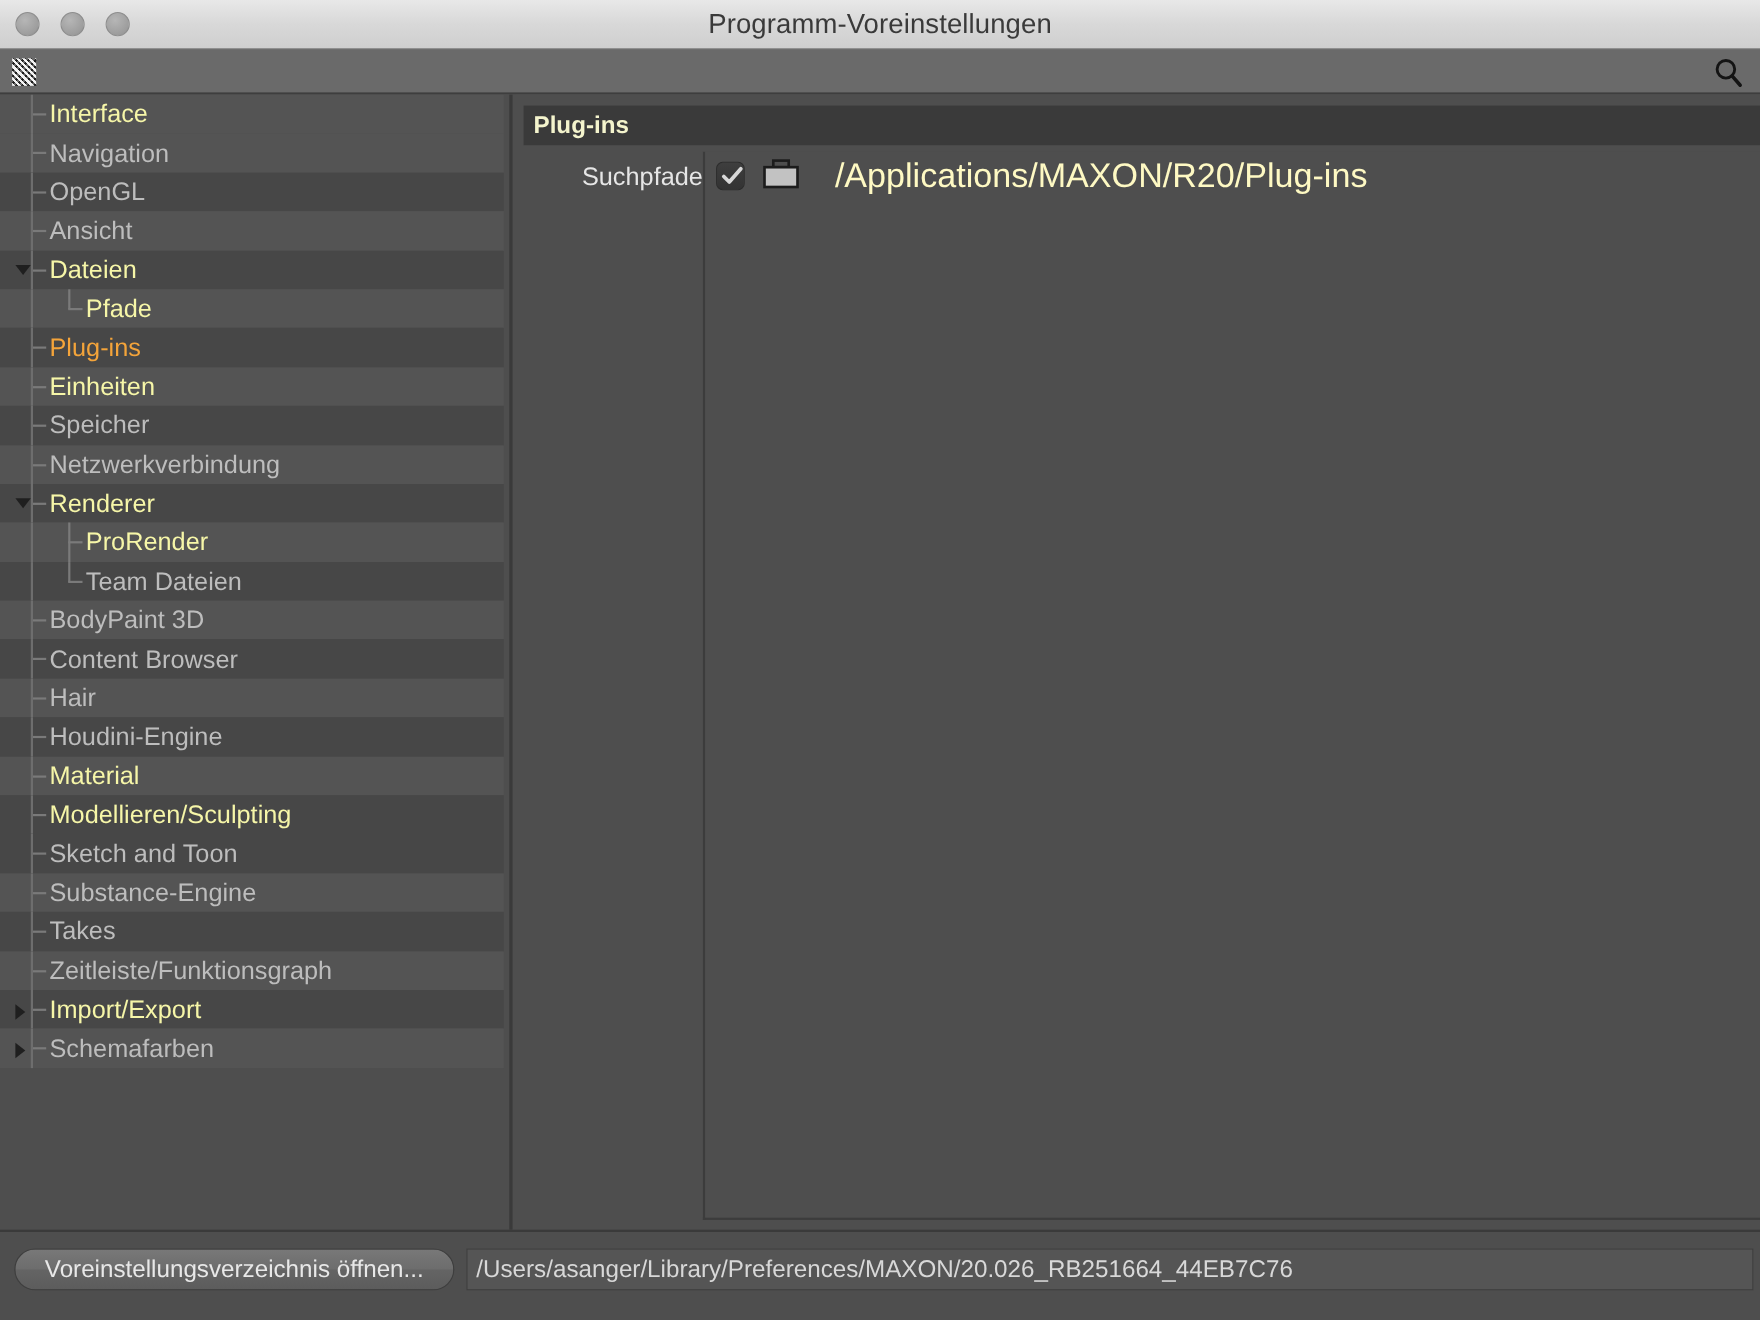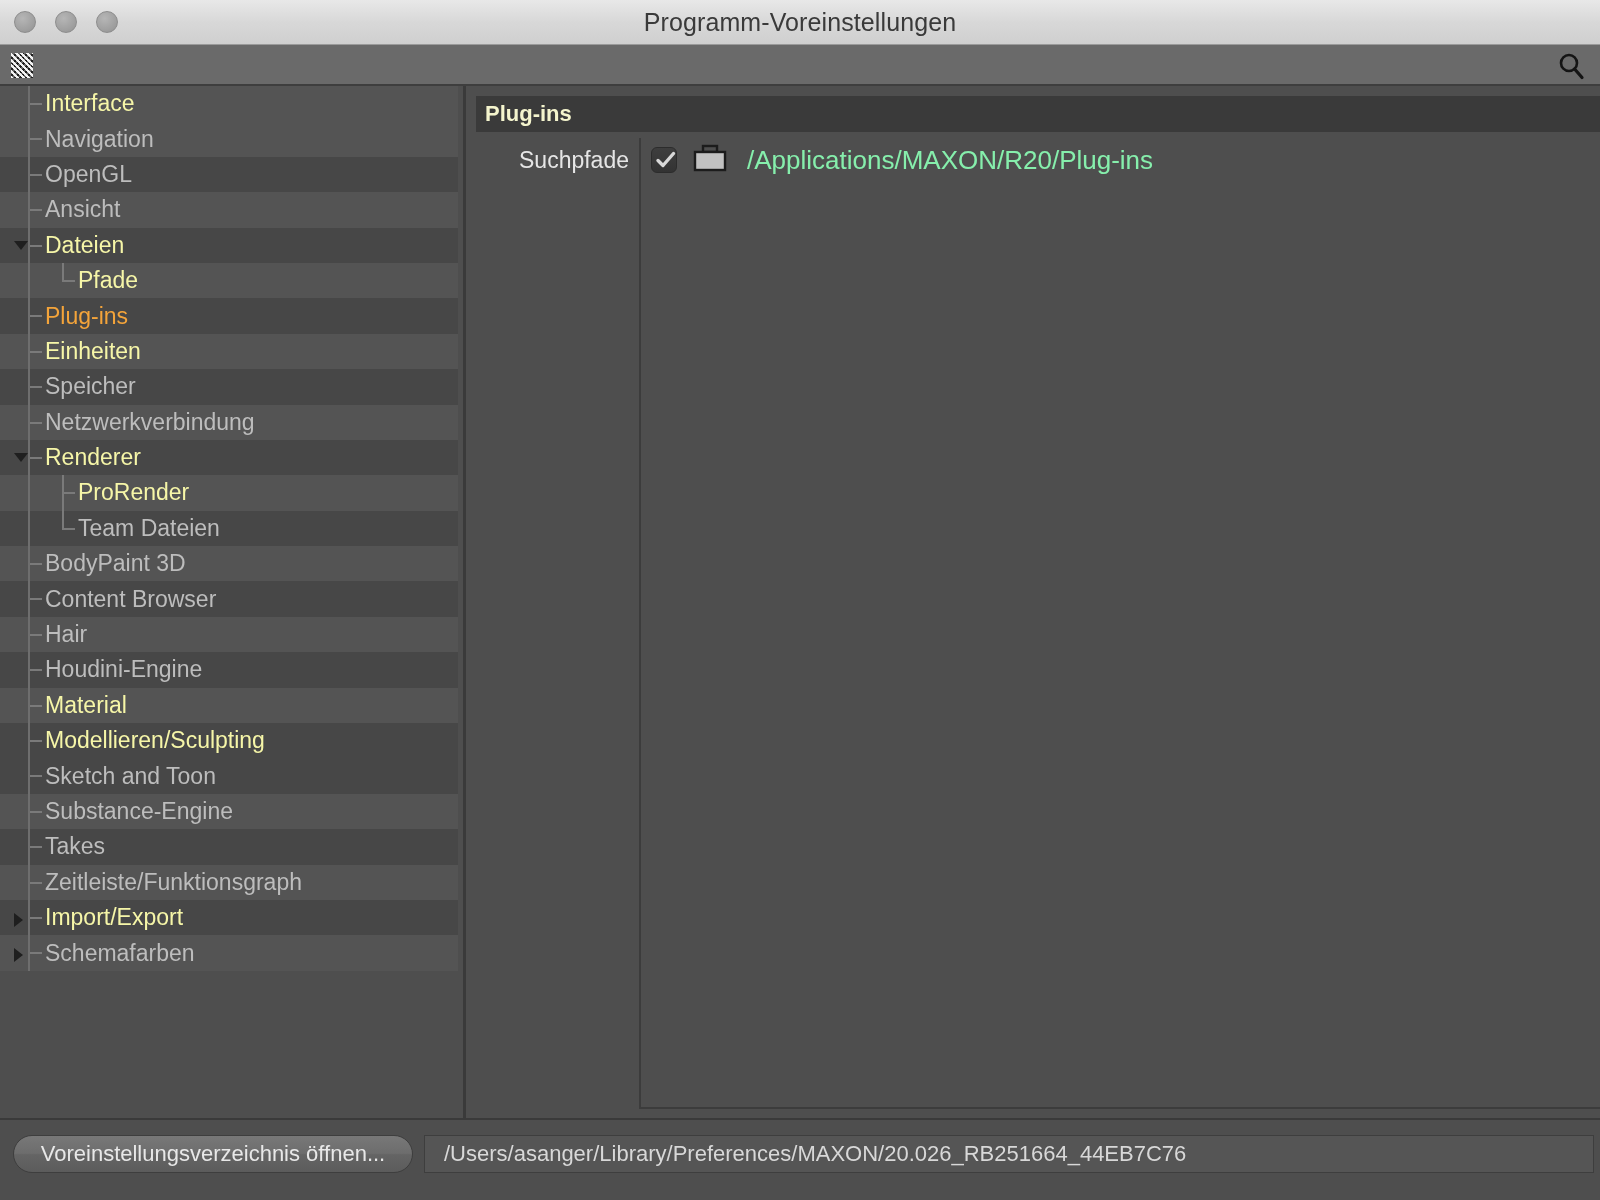--- a/index.html
+++ b/index.html
@@ -109,39 +109,39 @@
   }
   .sect-head span {
     margin-left:9px; font-size:22px; font-weight:bold; color:#f4f4cd;
   }
   .prop-row {
     position:absolute; left:7px; top:52px; width:1124px; height:44px;
     display:flex; align-items:center;
   }
   .prop-label {
     width:163px; text-align:right; font-size:23px; color:#e6e6e6;
-    padding-right:10px;
+    padding-right:0;
   }
   .listbox {
     position:absolute; left:170px; top:52px; width:961px; height:971px;
     border-left:2px solid #3c3c3c; border-bottom:2px solid #3c3c3c;
     background:#4e4e4e;
   }
   .path-entry {
     position:absolute; left:0; top:0; width:961px; height:44px;
     display:flex; align-items:center; padding-left:10px;
   }
   .chk {
     width:26px; height:26px; border-radius:6px;
     background:linear-gradient(to bottom,#3e3e3e,#333);
     border:1px solid #2c2c2c; position:relative; flex:0 0 auto;
   }
   .chk svg { position:absolute; left:3px; top:2px; }
   .folder-ico { margin-left:16px; flex:0 0 auto; }
-  .path-txt { margin-left:20px; font-size:26px; color:#86efac; white-space:nowrap; }
+  .path-txt { margin-left:32px; font-size:31px; color:#fef9c3; white-space:nowrap; }
 
   .add-btn {
     position:absolute; left:170px; top:1035px; width:302px; height:38px;
     border-radius:19px;
     background:linear-gradient(to bottom,#767676 0%,#6b6b6b 48%,#636363 52%,#5b5b5b 100%);
     border:1px solid #3e3e3e;
     display:flex; align-items:center; justify-content:center;
     font-size:22px; color:#e2e2e2;
   }
 
@@ -154,21 +154,21 @@
     position:absolute; left:13px; top:15px; width:400px; height:38px;
     border-radius:19px;
     background:linear-gradient(to bottom,#787878 0%,#6d6d6d 48%,#646464 52%,#5c5c5c 100%);
     border:1px solid #3e3e3e;
     display:flex; align-items:center; justify-content:center;
     font-size:22px; color:#e8e8e8;
   }
   .pref-path {
     position:absolute; left:424px; top:15px; width:1170px; height:38px;
     background:#555; border:1px solid #3e3e3e;
-    display:flex; align-items:center; padding-left:19px;
+    display:flex; align-items:center; padding-left:8px;
     font-size:22px; color:#d8d8d8; white-space:nowrap; overflow:hidden;
   }
 </style>
 </head>
 <body>
 
 <div class="window">
 
   <div class="titlebar">
     <div class="traffic">

